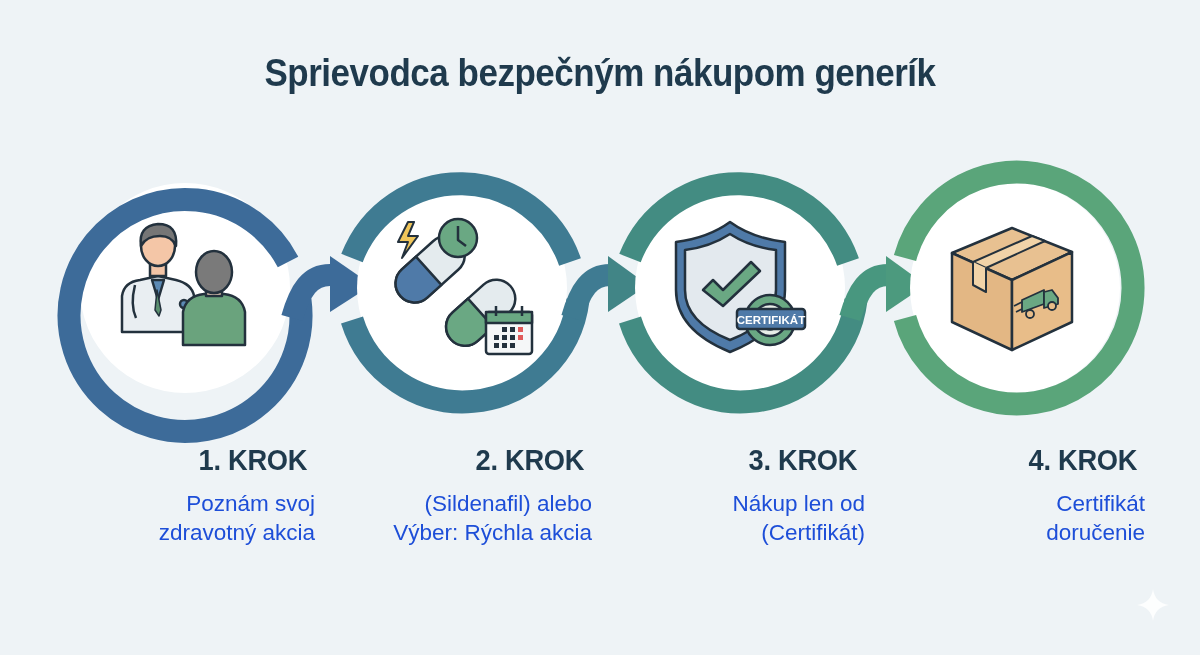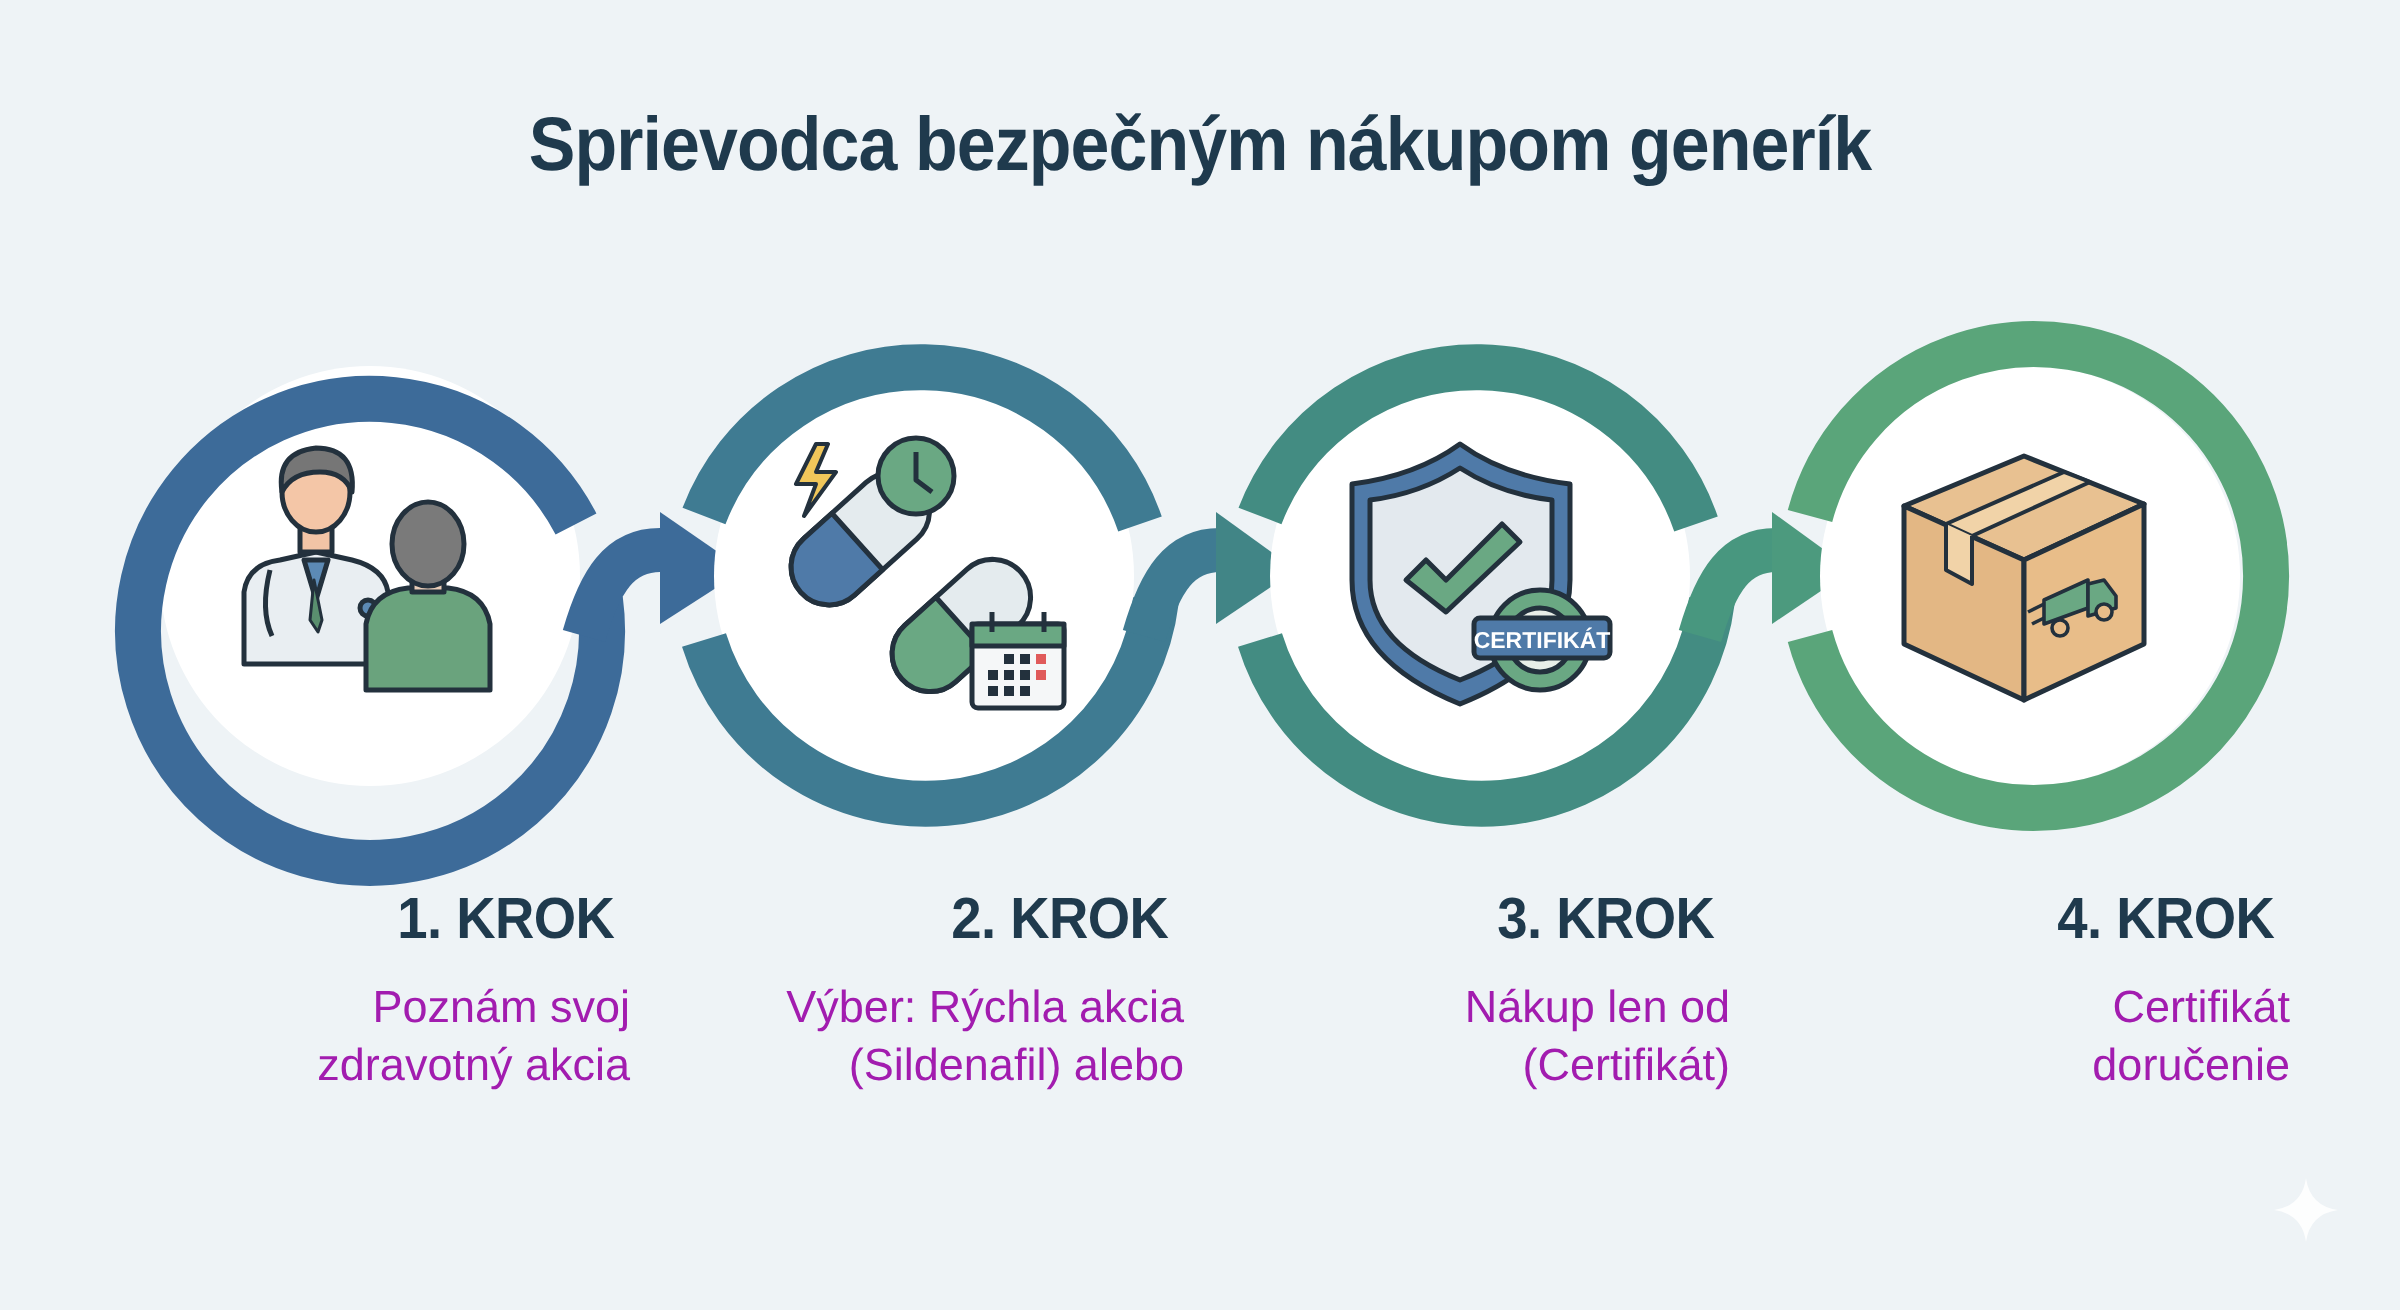--- a/index.html
+++ b/index.html
@@ -13,21 +13,21 @@
     font-size:38px; font-weight:bold; color:#1f3a4d; letter-spacing:-0.5px;
     transform:scaleX(0.92);
   }
   svg.flow { position:absolute; left:0; top:0; }
   .step-text { position:absolute; top:444px; width:260px; text-align:right; }
   .step-label {
     font-size:29px; font-weight:bold; color:#1f3a4d; letter-spacing:-0.3px;
     transform:scaleX(0.94);
   }
   .step-desc {
-    margin-top:12px; font-size:22.5px; line-height:29px; color:#a21caf;
+    margin-top:12px; font-size:22.5px; line-height:29px; color:#1d4ed8;
   }
   .sparkle { position:absolute; left:1135px; top:587px; width:36px; height:36px; }
 </style>
 </head>
 <body>
 
 <div class="title">Sprievodca bezpečným nákupom generík</div>
 
 <svg class="flow" width="1200" height="655" viewBox="0 0 1200 655">
 
@@ -142,22 +142,22 @@
   <div class="step-label">1. KROK</div>
   <div class="step-desc">
     <div>Poznám svoj</div>
     <div>zdravotný akcia</div>
   </div>
 </div>
 
 <div class="step-text" style="left:332px;">
   <div class="step-label">2. KROK</div>
   <div class="step-desc">
+    <div>(Sildenafil) alebo</div>
     <div>Výber: Rýchla akcia</div>
-    <div>(Sildenafil) alebo</div>
   </div>
 </div>
 
 <div class="step-text" style="left:605px;">
   <div class="step-label">3. KROK</div>
   <div class="step-desc">
     <div>Nákup len od</div>
     <div>(Certifikát)</div>
   </div>
 </div>

